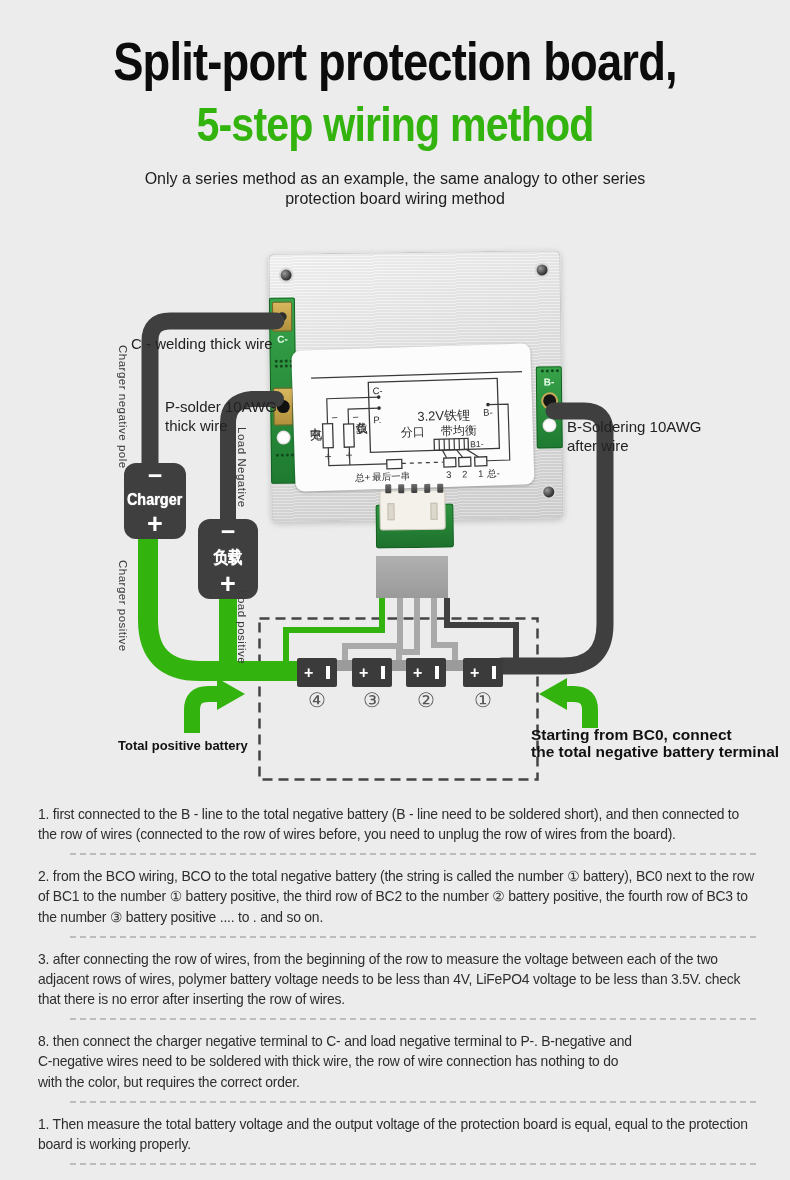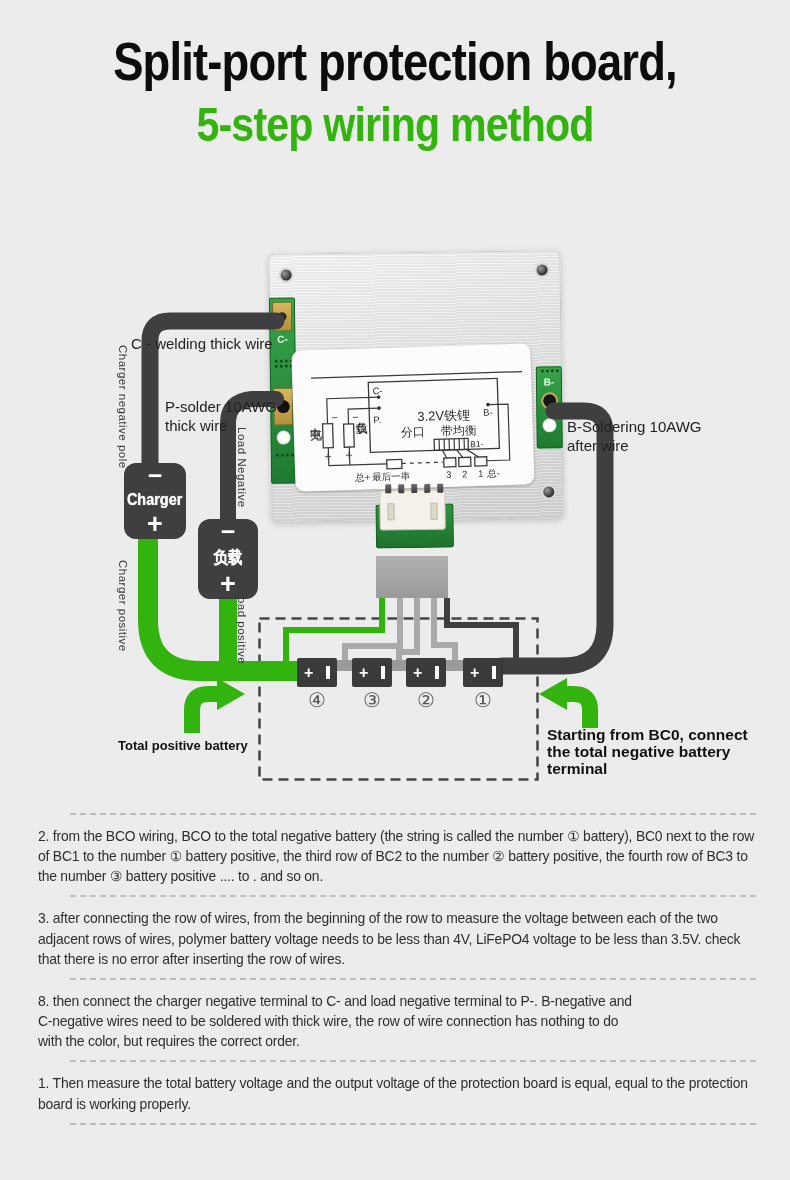--- a/index.html
+++ b/index.html
@@ -120,20 +120,22 @@
     margin:9px 0 11px 32px; }
 </style>
 </head>
 <body>
 
 <div class="page">
 
   <div class="header">
     <h1 class="title-black">Split-port protection board,</h1>
     <h1 class="title-green">5-step wiring method</h1>
+    <p class="subtitle">Only a series method as an example, the same analogy to other series
+protection board wiring method</p>
   </div>
 
   <div class="diagram">
 
     <div class="board">
       <div class="screw" style="left:12px;top:16px;"></div>
       <div class="screw" style="left:268px;top:14px;"></div>
       <div class="screw" style="left:10px;top:192px;"></div>
       <div class="screw" style="left:272px;top:236px;"></div>
 
@@ -310,25 +312,26 @@
     <div class="txt wire-label" style="left:131px;top:45px;">C - welding thick wire</div>
     <div class="txt wire-label" style="left:165px;top:108px;">P-solder 10AWG
 thick wire</div>
     <div class="txt wire-label" style="left:567px;top:128px;">B-Soldering 10AWG
 after wire</div>
     <div class="txt vlabel" style="left:117px;top:103px;">Charger negative pole</div>
     <div class="txt vlabel" style="left:236px;top:185px;">Load Negative</div>
     <div class="txt vlabel" style="left:117px;top:318px;">Charger positive</div>
     <div class="txt vlabel" style="left:236px;top:348px;">Load positive</div>
     <div class="txt total-pos" style="left:118px;top:496px;">Total positive battery</div>
-    <div class="txt bold-note" style="left:547px;top:484px;">Starting from BC0, connect
+    <div class="txt bold-note" style="left:531px;top:484px;">Starting from BC0, connect
 the total negative battery terminal</div>
   </div>
 
   <div class="instructions">
+    <p class="step">1. first connected to the B - line to the total negative battery (B - line need to be soldered short), and then connected to the row of wires (connected to the row of wires before, you need to unplug the row of wires from the board).</p>
     <hr class="sep">
     <p class="step">2. from the BCO wiring, BCO to the total negative battery (the string is called the number ① battery), BC0 next to the row of BC1 to the number ① battery positive, the third row of BC2 to the number ② battery positive, the fourth row of BC3 to the number ③ battery positive .... to . and so on.</p>
     <hr class="sep">
     <p class="step">3. after connecting the row of wires, from the beginning of the row to measure the voltage between each of the two adjacent rows of wires, polymer battery voltage needs to be less than 4V, LiFePO4 voltage to be less than 3.5V. check that there is no error after inserting the row of wires.</p>
     <hr class="sep">
     <p class="step">8. then connect the charger negative terminal to C- and load negative terminal to P-. B-negative and
 C-negative wires need to be soldered with thick wire, the row of wire connection has nothing to do
 with the color, but requires the correct order.</p>
     <hr class="sep">
     <p class="step">1. Then measure the total battery voltage and the output voltage of the protection board is equal, equal to the protection board is working properly.</p>

